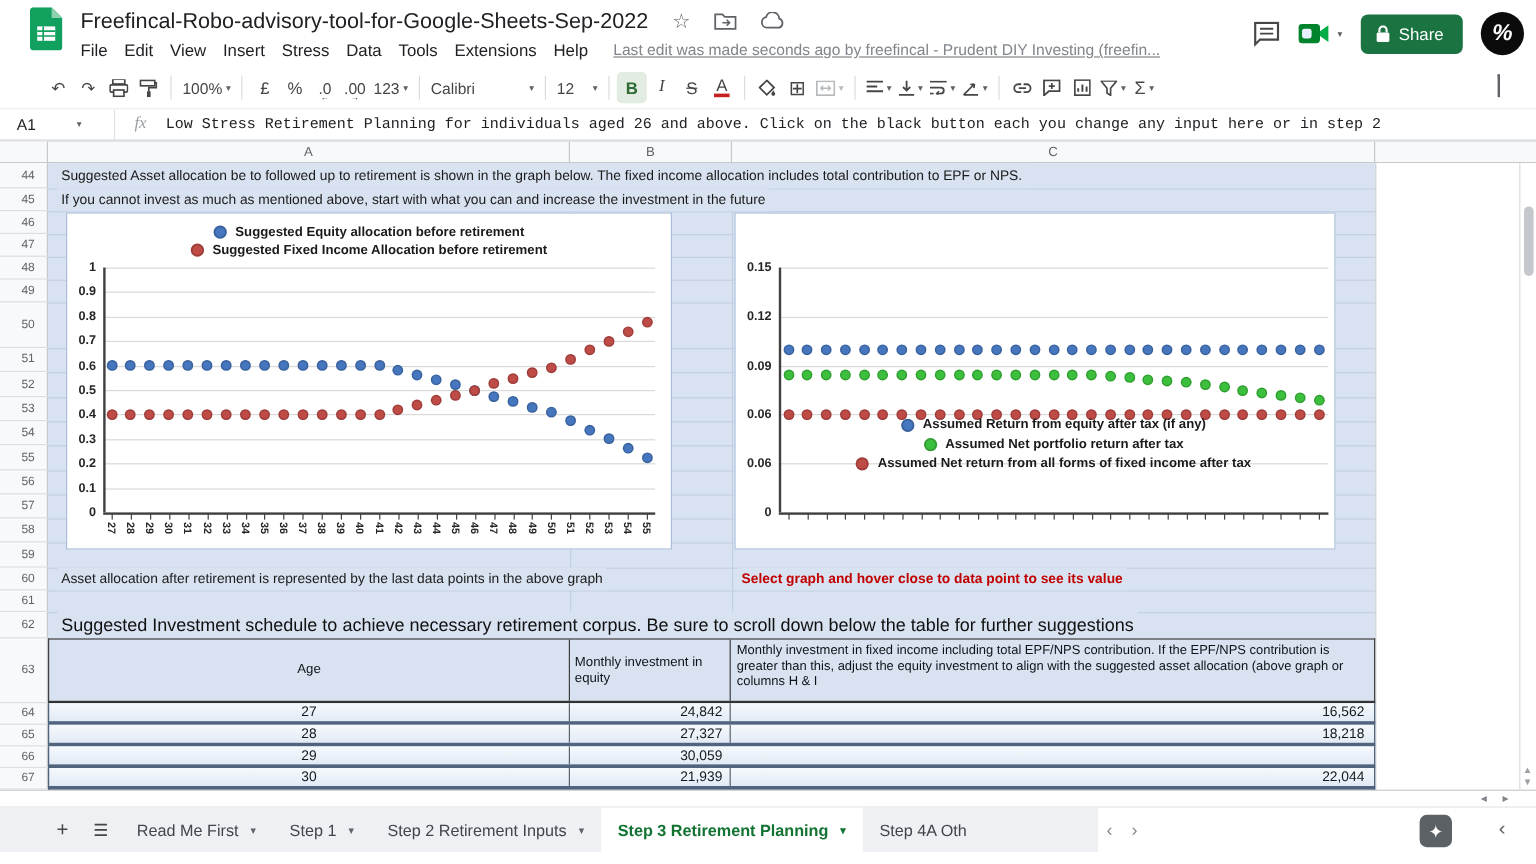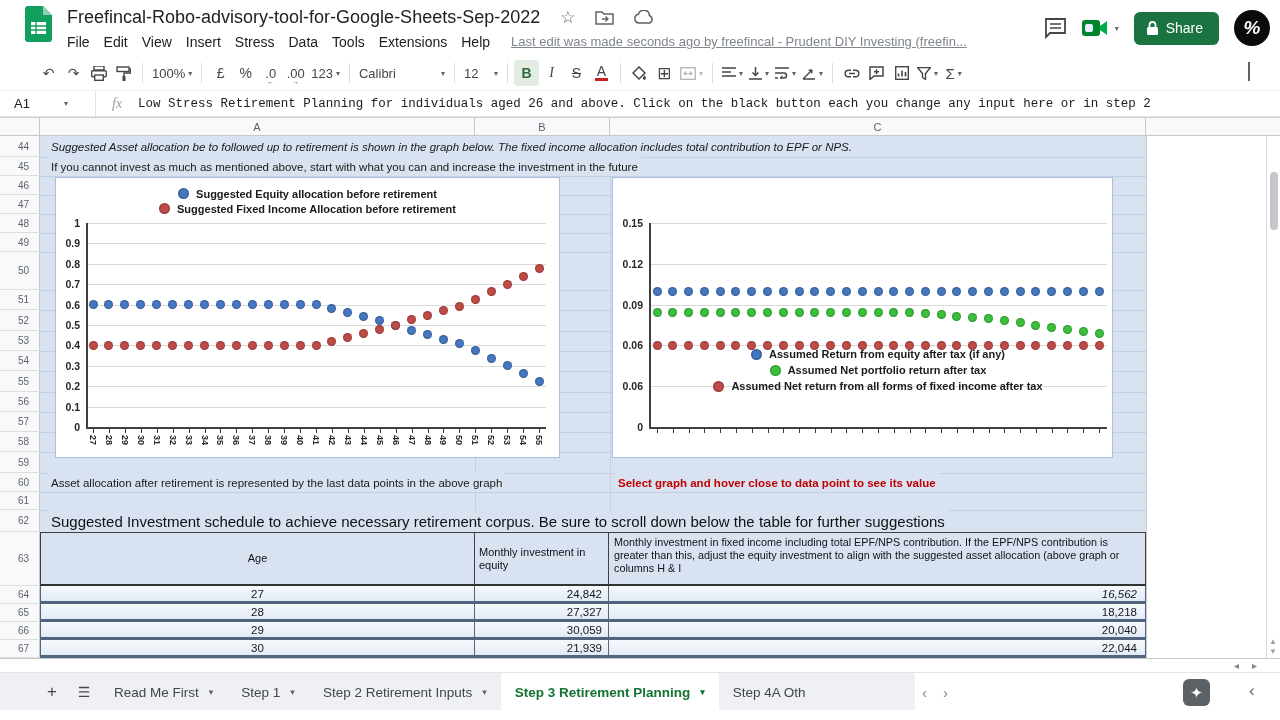--- a/index.html
+++ b/index.html
@@ -375,21 +375,21 @@
       <span class="rowh" style="top: 337px; height: 19px;">60</span>
       <span class="rowh" style="top: 356px; height: 18px;">61</span>
       <span class="rowh" style="top: 374px; height: 22px;">62</span>
       <span class="rowh" style="top: 396px; height: 54px;">63</span>
       <span class="rowh" style="top: 450px; height: 18px;">64</span>
       <span class="rowh" style="top: 468px; height: 18px;">65</span>
       <span class="rowh" style="top: 486px; height: 18px;">66</span>
       <span class="rowh" style="top: 504px; height: 18px;">67</span>
     </div>
 
-  <span class="cellspan" style="left:48px; top:0; height:21px;font-style:italic;" id="cell-a44">Suggested Asset allocation be to followed up to retirement is shown in the graph below. The fixed income allocation includes total contribution to EPF or NPS.</span>
+  <span class="cellspan" style="left:48px; top:0; height:21px;" id="cell-a44">Suggested Asset allocation be to followed up to retirement is shown in the graph below. The fixed income allocation includes total contribution to EPF or NPS.</span>
   <span class="cellspan" style="left:48px; top:21px; height:19px;" id="cell-a45">If you cannot invest as much as mentioned above, start with what you can and increase the investment in the future</span>
   <span class="cellspan" style="left:48px; top:337px; height:19px;" id="cell-a60">Asset allocation after retirement is represented by the last data points in the above graph</span>
   <span class="cellspan" style="left:615px; top:337px; height:19px;" id="cell-c60">Select graph and hover close to data point to see its value</span>
   <span class="cellspan" style="left:48px; top:374px; height:22px;" id="cell-a62">Suggested Investment schedule to achieve necessary retirement corpus. Be sure to scroll down below the table for further suggestions</span>
 
   <div class="chart" id="chart0" style="left:55px; top:41px; width:505px; height:281px;">
     <div id="legend0">
       <div class="lrow">
         <span class="ldot" style="background: rgb(69, 118, 190);"></span>
         <span class="ltext">Suggested Equity allocation before retirement</span>
@@ -746,31 +746,30 @@
 
   <div id="inv-table">
       <div class="trow thead">
         <div class="th-cell" style="width: 433px; justify-content: center; align-items: center; text-align: center;">Age</div>
         <div class="th-cell" style="width: 134px; justify-content: flex-start; align-items: center; padding: 2px 4px;">Monthly investment in equity</div>
         <div class="th-cell" style="width: 535px; justify-content: flex-start; align-items: flex-start; padding: 3px 5px; font-size: 10.8px;">Monthly investment in fixed income including total EPF/NPS contribution. If the EPF/NPS contribution is greater than this, adjust the equity investment to align with the suggested asset allocation (above graph or columns H &amp; I</div>
       </div>
       <div class="trow tdata">
         <div class="td-cell" style="width: 433px; justify-content: center;">27</div>
         <div class="td-cell" style="width: 134px; justify-content: flex-end; padding-right: 6px;">24,842</div>
-        <div class="td-cell" style="width: 535px; justify-content: flex-end; padding-right: 6px; font-style: italic;">16,562</div>
+        <div class="td-cell" style="width: 535px; justify-content: flex-end; padding-right: 6px;">16,562</div>
       </div>
       <div class="trow tdata">
         <div class="td-cell" style="width: 433px; justify-content: center;">28</div>
         <div class="td-cell" style="width: 134px; justify-content: flex-end; padding-right: 6px;">27,327</div>
         <div class="td-cell" style="width: 535px; justify-content: flex-end; padding-right: 6px;">18,218</div>
       </div>
       <div class="trow tdata">
         <div class="td-cell" style="width: 433px; justify-content: center;">29</div>
         <div class="td-cell" style="width: 134px; justify-content: flex-end; padding-right: 6px;">30,059</div>
-        <div class="td-cell" style="width: 535px; justify-content: flex-end; padding-right: 6px;">20,040</div>
       </div>
       <div class="trow tdata">
         <div class="td-cell" style="width: 433px; justify-content: center;">30</div>
         <div class="td-cell" style="width: 134px; justify-content: flex-end; padding-right: 6px;">21,939</div>
         <div class="td-cell" style="width: 535px; justify-content: flex-end; padding-right: 6px;">22,044</div>
       </div>
     </div>
 
   <div id="vscroll">
     <span id="vthumb"></span>

